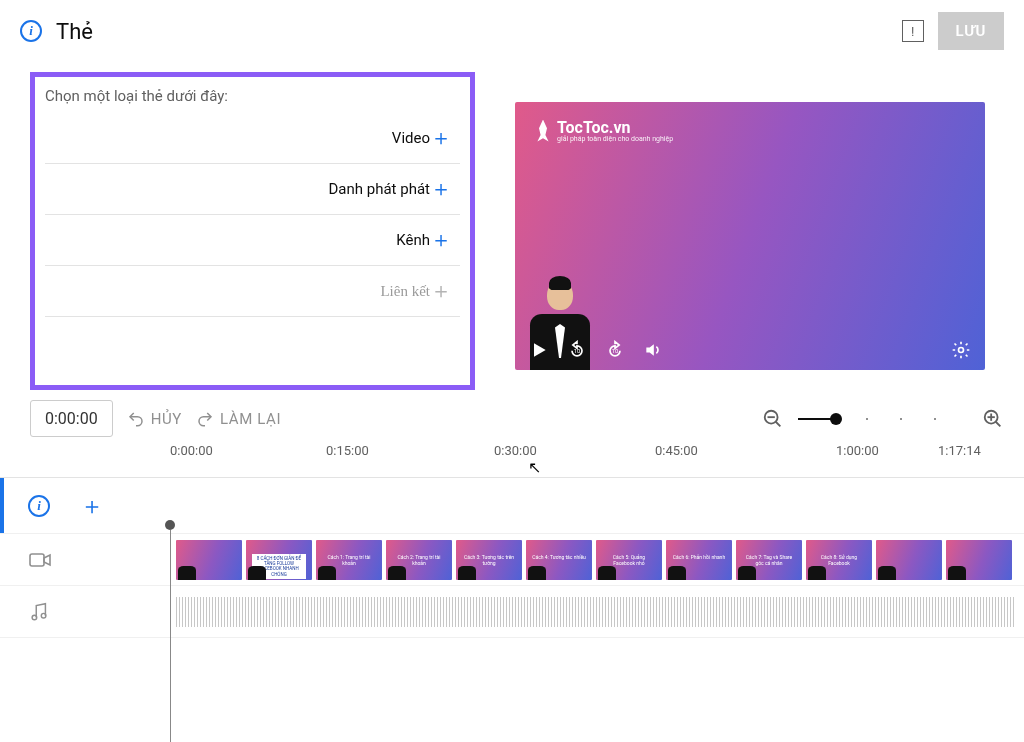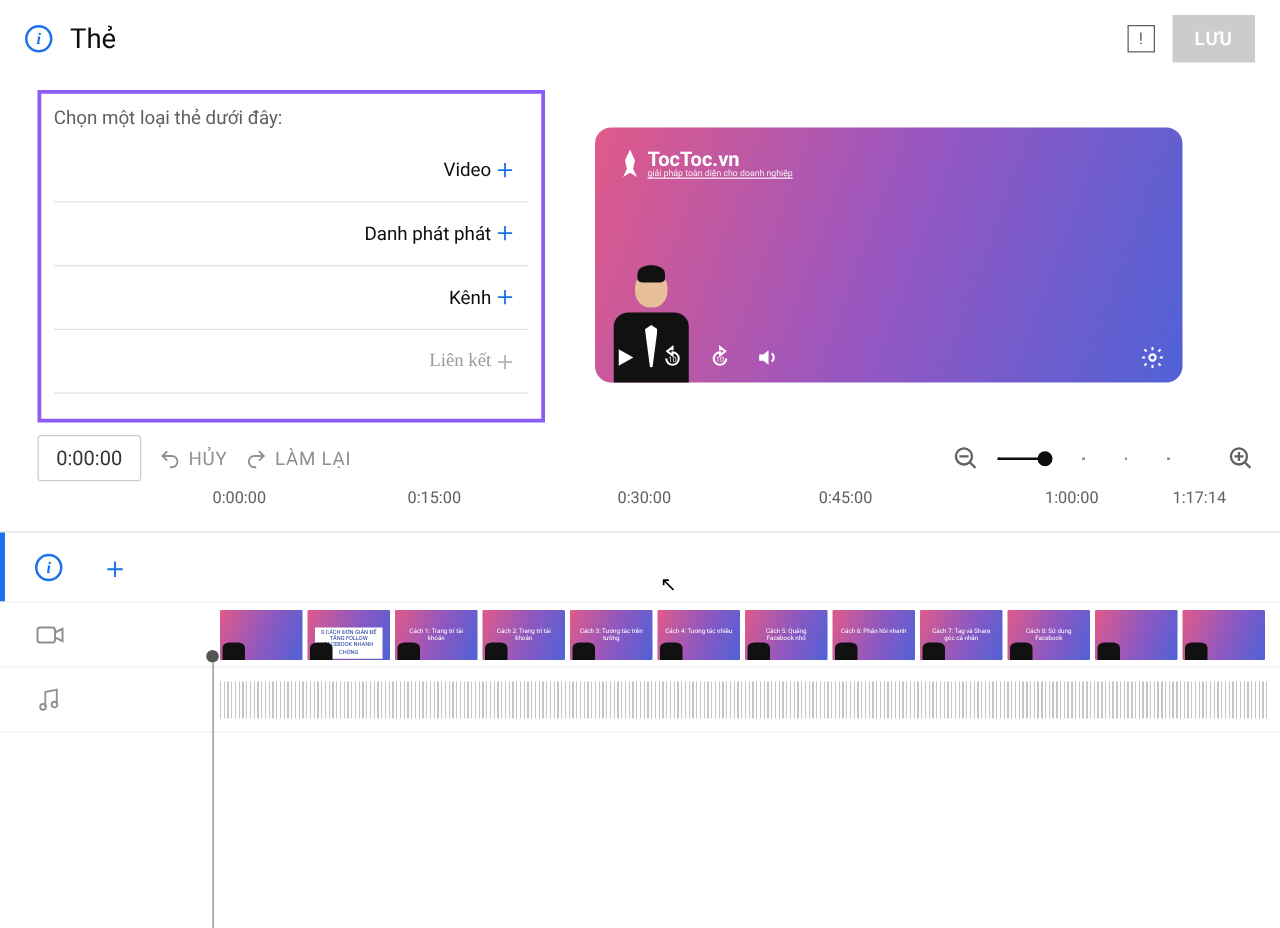--- a/index.html
+++ b/index.html
@@ -41,46 +41,46 @@
     padding: 10px 12px; cursor: pointer;
   }
   .btn-save {
     background: #ccc; color: #fff;
     font-weight: 600; font-size: 15px; letter-spacing: 0.04em;
     padding: 10px 18px; cursor: default;
   }
   .main-row { display: flex; }
   .card-panel {
     margin: 10px 0 0 30px;
-    width: 406px;
-    border: 3px solid #8b5cf6;
+    width: 445px;
+    border: 5px solid #8b5cf6;
     padding: 4px 10px 20px 10px;
   }
   .card-panel .instr { color: #606060; font-size: 15px; margin: 6px 0 8px 0; }
   .card-item {
     display: flex; align-items: center; justify-content: flex-end;
     padding: 14px 8px 14px 12px;
     border-bottom: 1px solid #e3e3e3;
     font-size: 15px; color: #0d0d0d;
   }
   .card-item.disabled { color: #9a9a9a; font-family: Liberation Serif, serif; }
   .plus { color: #1a73e8; font-size: 22px; font-weight: 400; line-height: 1; }
   .plus.disabled { color: #b4b4b4; }
   .preview-wrap { flex:1; padding: 40px 10px 20px 40px; }
   .preview {
-    width: 470px; height: 204px;
+    width: 470px; height: 268px;
     background: linear-gradient(110deg,#e05a8a 0%,#9756c1 50%,#4f62d6 100%);
     position: relative;
-    border-radius: 13px;
+    border-radius: 2px;
     padding-left: 43px;
   }
   .logo-area { position:absolute; top:16px; left:20px; display:flex; align-items:center; gap:6px; color:#fff;}
   .logo-rocket { width:16px;height:22px;background:#fff;clip-path:polygon(50% 0,75% 40%,65% 70%,85% 100%,50% 85%,15% 100%,35% 70%,25% 40%);}
   .logo-text{font-weight:700;font-size:16px;}
-  .logo-sub{font-size:7px;opacity:.9;margin-top:-2px;text-decoration:underline;}
+  .logo-sub{font-size:7px;opacity:.9;margin-top:-2px;}
   .presenter{position:absolute;left:10px;bottom:0;width:70px;height:90px;}
   .presenter .head{width:26px;height:30px;background:#e7c09a;border-radius:50% 50% 45% 45%;margin:0 auto 4px;position:relative;}
   .presenter .head::after{content:"";position:absolute;top:-4px;left:2px;right:2px;height:14px;background:#111;border-radius:50% 50% 20% 20%;}
   .presenter .body{width:60px;height:56px;background:#111;border-radius:20% 20% 0 0;margin:0 auto;position:relative;}
   .presenter .body::after{content:"";position:absolute;top:10px;left:50%;transform:translateX(-50%);width:10px;height:34px;background:#fff;clip-path:polygon(50% 0,100% 10%,60% 100%,40% 100%,0 10%);}
   .controls{position:absolute;left:14px;bottom:10px;display:flex;align-items:center;gap:18px;color:#fff;}
   .ctrl-svg{width:20px;height:20px;fill:none;stroke:#fff;stroke-width:2;}
   .gear{position:absolute;right:14px;bottom:10px;}
   .cursor{position:absolute;top:458px;left:528px;font-size:16px;color:#000;}
 

